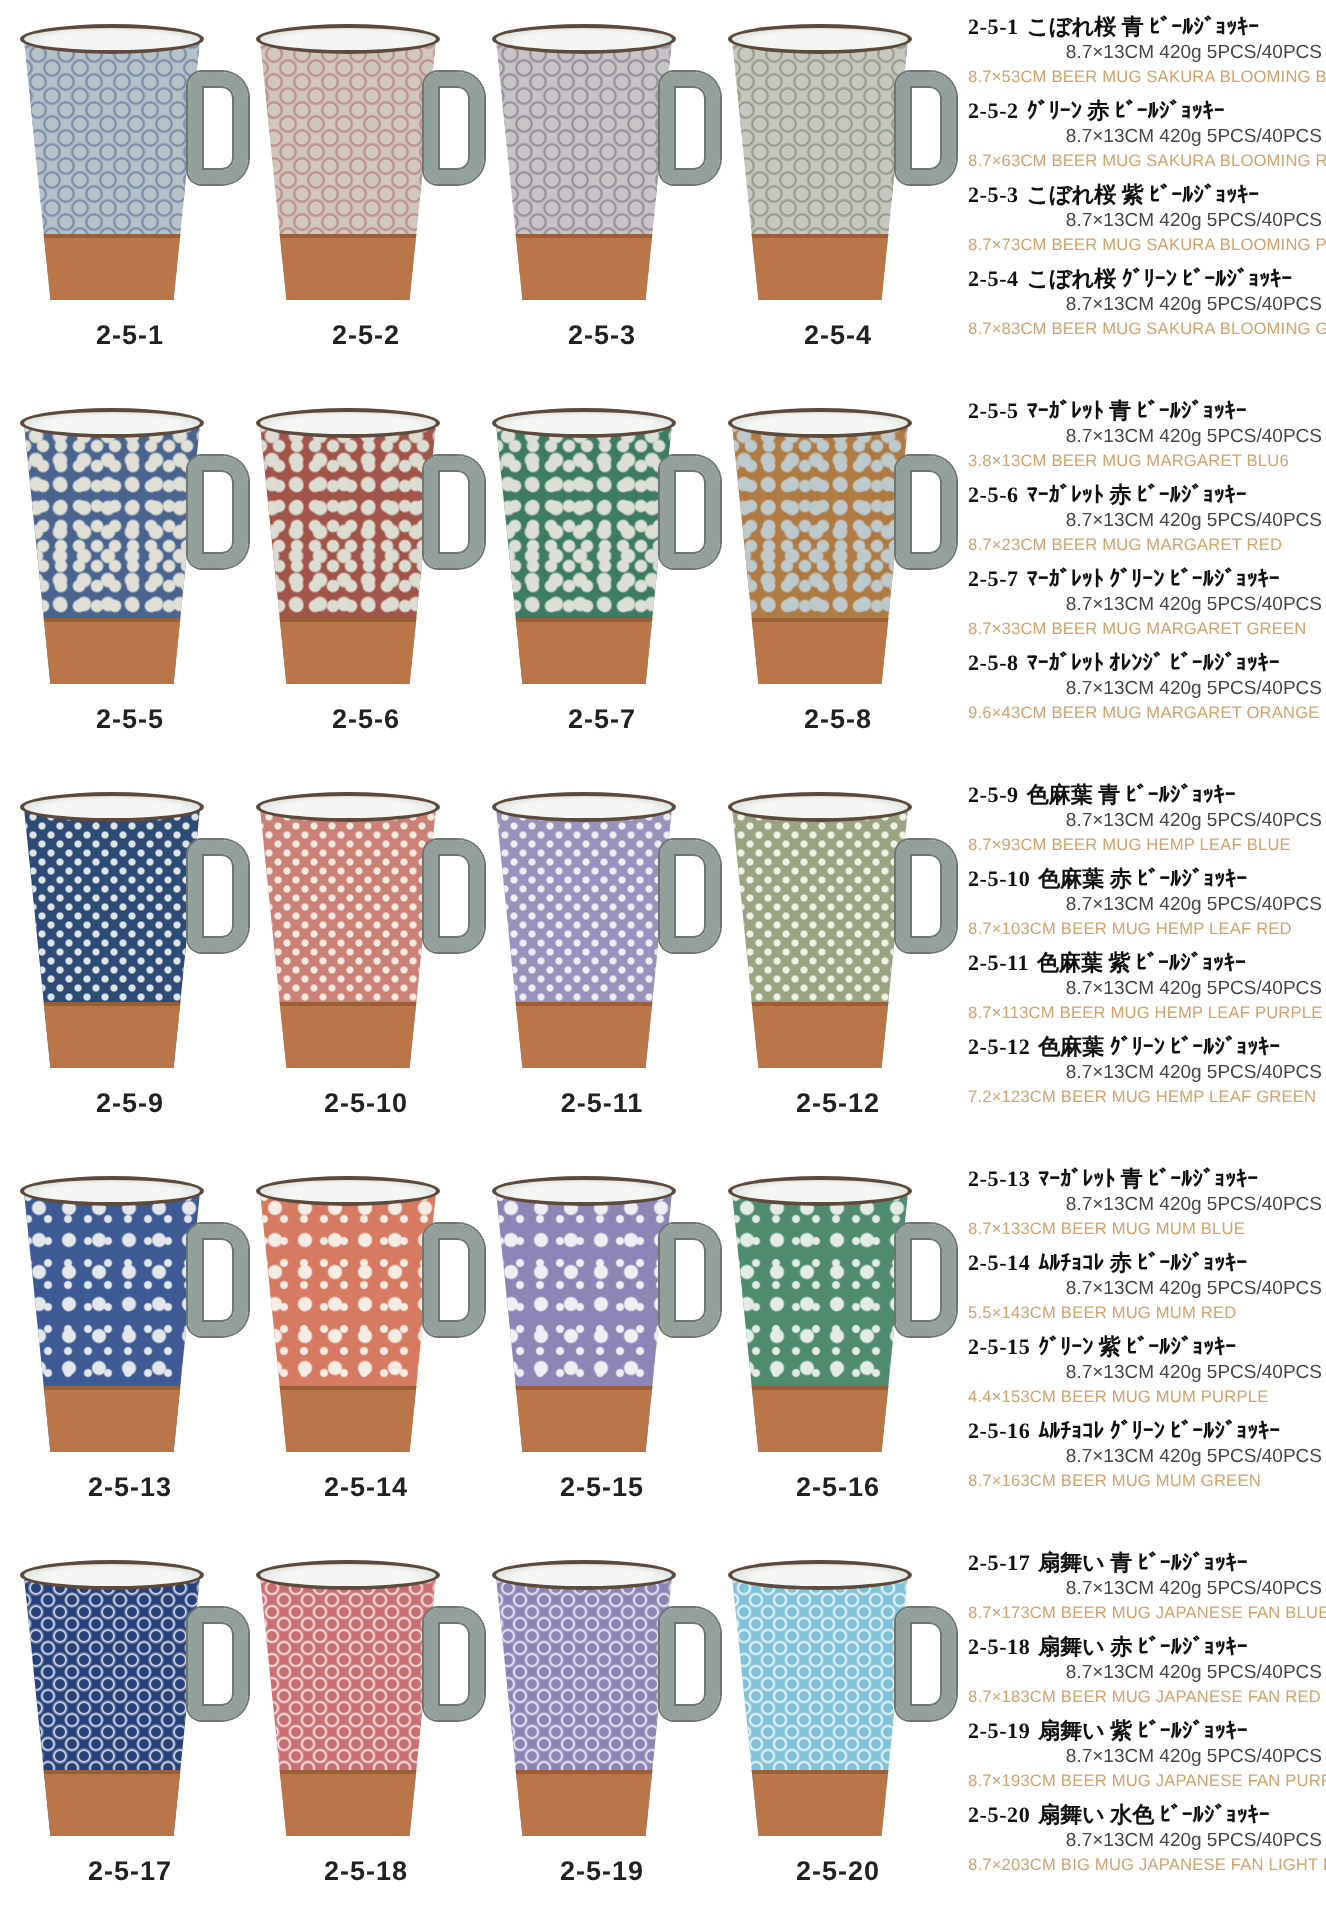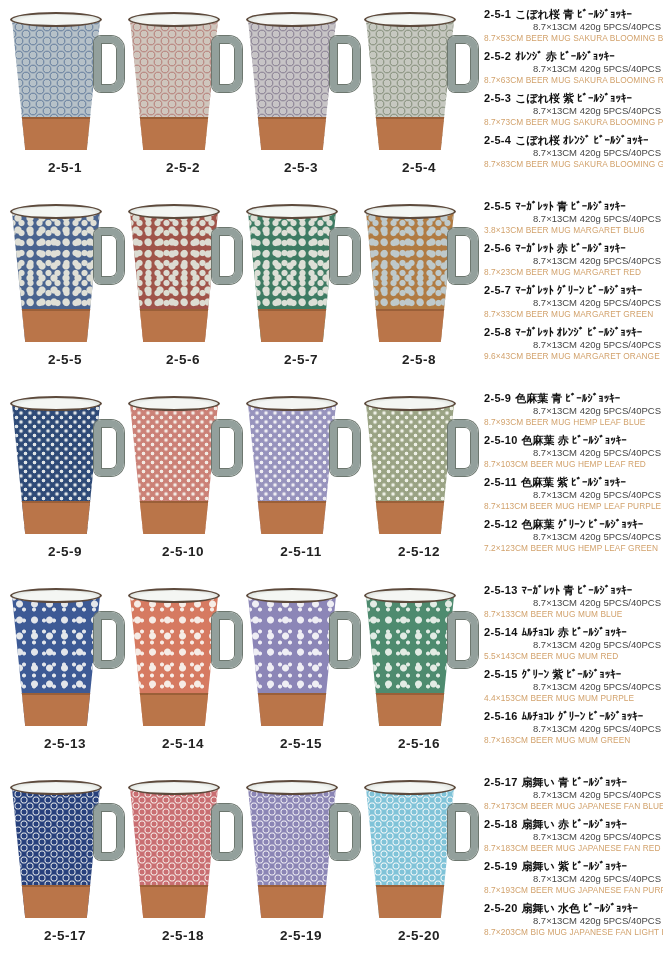--- a/index.html
+++ b/index.html
@@ -79,21 +79,21 @@
       radial-gradient(circle, rgba(0,0,0,0) 2.2px, var(--accent) 2.8px, rgba(0,0,0,0) 4.2px),
       radial-gradient(circle, rgba(0,0,0,0) 2.2px, var(--accent) 2.8px, rgba(0,0,0,0) 4.2px);
     background-size:12px 12px,12px 12px;
     background-position:0 0,6px 6px;
   }
   
   .info{width:183px;box-sizing:border-box;padding:4px 0 0 6px;}
   .info-entry{margin-bottom:6px;}
   .info-entry h3{
     margin:0;font-size:11px;line-height:13px;color:#111;
-    font-weight:bold;white-space:nowrap;
+    font-weight:bold;white-space:nowrap;font-family:Liberation Serif, serif;
   }
   .info-entry h3 .code{margin-right:4px;letter-spacing:0.3px;}
   .info-entry .spec{
     font-size:9.5px;line-height:12px;color:#454545;white-space:nowrap;text-align:right;
   }
   .info-entry .desc{
     font-size:8.3px;line-height:11px;color:#d2a26c;white-space:nowrap;
     letter-spacing:0.1px;
   }
 </style>
@@ -140,33 +140,33 @@
   </figure>
 </div>
     <div class="info">
   <div class="info-entry">
     <h3><span class="code">2-5-1</span><span class="jp">こぼれ桜 青 ﾋﾞｰﾙｼﾞｮｯｷｰ</span></h3>
     <div class="spec">8.7×13CM 420g 5PCS/40PCS</div>
     <div class="desc">8.7×53CM BEER MUG SAKURA BLOOMING BLUE</div>
   </div>
 
   <div class="info-entry">
-    <h3><span class="code">2-5-2</span><span class="jp">ｵﾚﾝｼﾞ 赤 ﾋﾞｰﾙｼﾞｮｯｷｰ</span></h3>
+    <h3><span class="code">2-5-2</span><span class="jp">ｸﾞﾘｰﾝ 赤 ﾋﾞｰﾙｼﾞｮｯｷｰ</span></h3>
     <div class="spec">8.7×13CM 420g 5PCS/40PCS</div>
     <div class="desc">8.7×63CM BEER MUG SAKURA BLOOMING RED</div>
   </div>
 
   <div class="info-entry">
     <h3><span class="code">2-5-3</span><span class="jp">こぼれ桜 紫 ﾋﾞｰﾙｼﾞｮｯｷｰ</span></h3>
     <div class="spec">8.7×13CM 420g 5PCS/40PCS</div>
     <div class="desc">8.7×73CM BEER MUG SAKURA BLOOMING PURPLE</div>
   </div>
 
   <div class="info-entry">
-    <h3><span class="code">2-5-4</span><span class="jp">こぼれ桜 ｵﾚﾝｼﾞ ﾋﾞｰﾙｼﾞｮｯｷｰ</span></h3>
+    <h3><span class="code">2-5-4</span><span class="jp">こぼれ桜 ｸﾞﾘｰﾝ ﾋﾞｰﾙｼﾞｮｯｷｰ</span></h3>
     <div class="spec">8.7×13CM 420g 5PCS/40PCS</div>
     <div class="desc">8.7×83CM BEER MUG SAKURA BLOOMING GREEN</div>
   </div>
 </div>
   </section>
 
   <section class="product-row">
     <div class="mugs">
   <figure class="mug-cell">
     <div class="mug">

